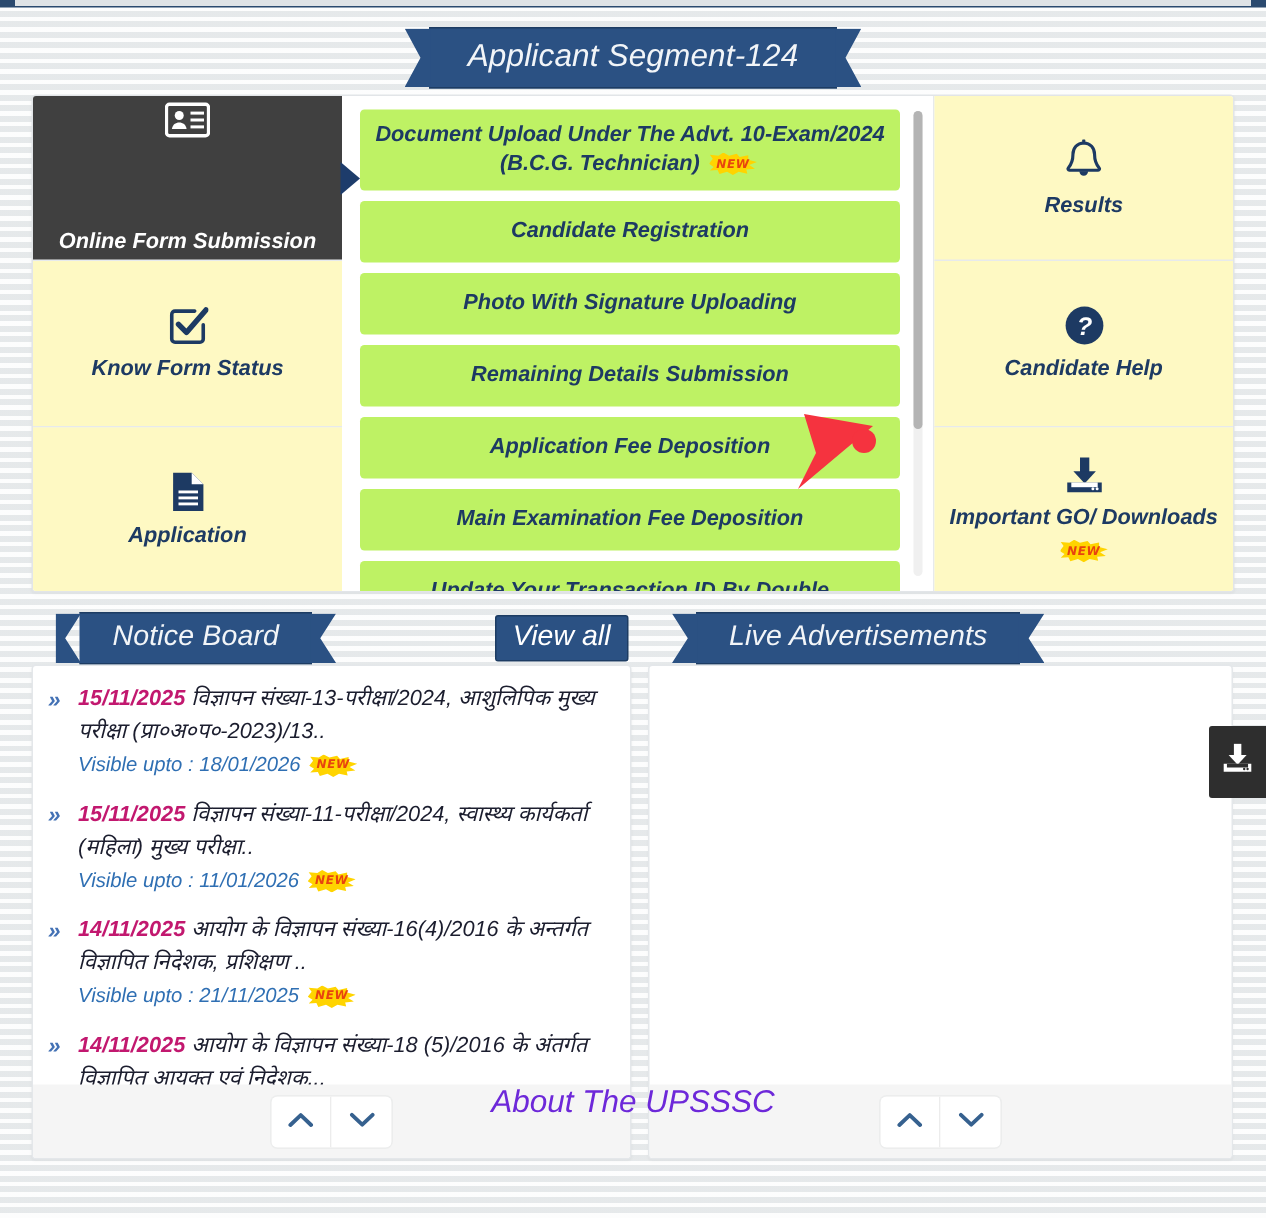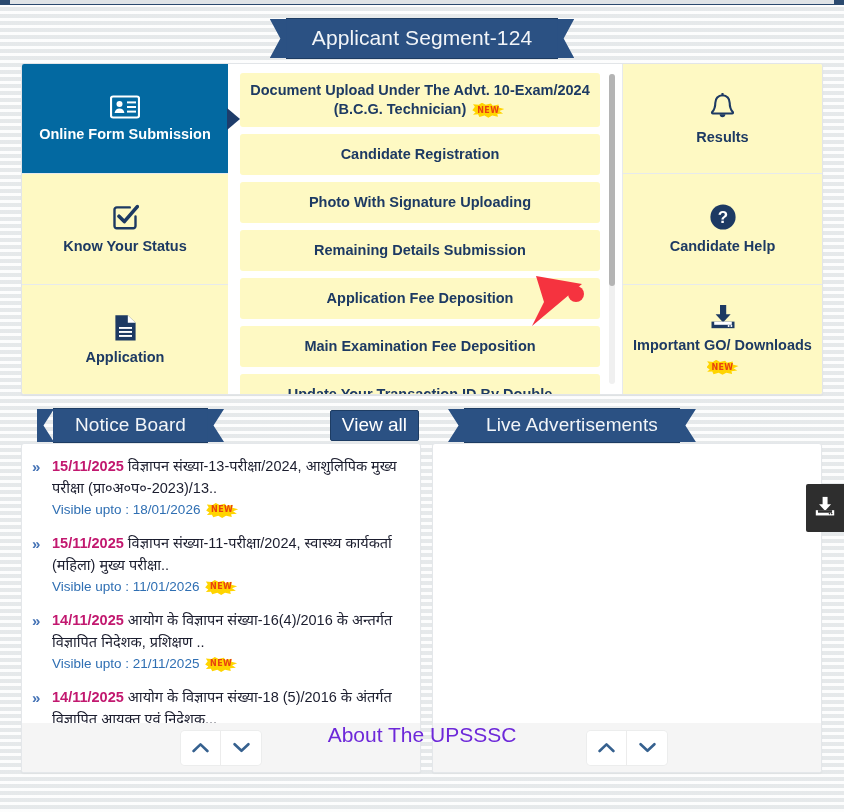--- a/index.html
+++ b/index.html
@@ -44,20 +44,21 @@
     top: 0; left: 10px; right: 10px;
     height: 4px;
     background: #dfe3e6;
   }
 
   .wrap {
     position: relative;
     z-index: 2;
     width: 844px;
     height: 748px;
+    font-style: italic;
   }
 
   
   .ribbon {
     position: relative;
     display: inline-block;
     background: #2b5183;
     color: #f2f5f8;
     font-size: 21px;
     line-height: 30px;
@@ -150,40 +151,41 @@
     border-bottom: 1px solid #e7eaec;
     background: #fef9c3;
     cursor: pointer;
     position: relative;
     padding: 4px;
   }
   .col-left .nav-tile:last-child,
   .col-right .nav-tile:last-child { border-bottom: none; }
 
   .nav-tile.active {
-    background: #0369a1;
+    background: #404040;
     color: #ffffff;
+    justify-content: space-between;
   }
   .nav-tile.active::after {
     content: "";
     position: absolute;
     right: -12px;
     top: 50%;
     transform: translateY(-50%);
     width: 0; height: 0;
     border-top: 11px solid transparent;
     border-bottom: 11px solid transparent;
     border-left: 13px solid #1d3c6b;
   }
   .nav-tile .ico { display: block; line-height: 0; }
   .nav-tile .lbl { display: block; }
 
   
   .mid-item {
-    background: #fef9c3;
+    background: #bef264;
     border-radius: 3px;
     color: #1d3a63;
     font-size: 14.5px;
     font-weight: bold;
     text-align: center;
     padding: 11px 8px;
     margin-bottom: 7px;
     line-height: 19px;
     cursor: pointer;
   }
@@ -402,21 +404,21 @@
         <span class="lbl">Online Form Submission</span>
       </div>
 
       <div class="nav-tile">
         <span class="ico">
           <svg width="27" height="27" viewBox="0 0 27 27">
             <path d="M23.5 12.5V22a2.2 2.2 0 0 1-2.2 2.2H4.7A2.2 2.2 0 0 1 2.5 22V5.6a2.2 2.2 0 0 1 2.2-2.2h13.1" fill="none" stroke="#1d3a63" stroke-width="2.4" stroke-linecap="round"></path>
             <path d="M7 12.2l5.3 5.4L25.3 2.6" fill="none" stroke="#1d3a63" stroke-width="3.6" stroke-linecap="round" stroke-linejoin="round"></path>
           </svg>
         </span>
-        <span class="lbl">Know Your Status</span>
+        <span class="lbl">Know Form Status</span>
       </div>
 
       <div class="nav-tile">
         <span class="ico">
           <svg width="23" height="28" viewBox="0 0 23 28">
             <path d="M1.4 1.2h12.4l7.8 7.6v17.8H1.4z" fill="#1d3a63"></path>
             <path d="M13.8 1.2v7.6h7.8z" fill="#ffffff"></path>
             <rect x="5" y="13" width="13" height="1.9" fill="#ffffff"></rect>
             <rect x="5" y="17" width="13" height="1.9" fill="#ffffff"></rect>
             <rect x="5" y="21" width="13" height="1.9" fill="#ffffff"></rect>

